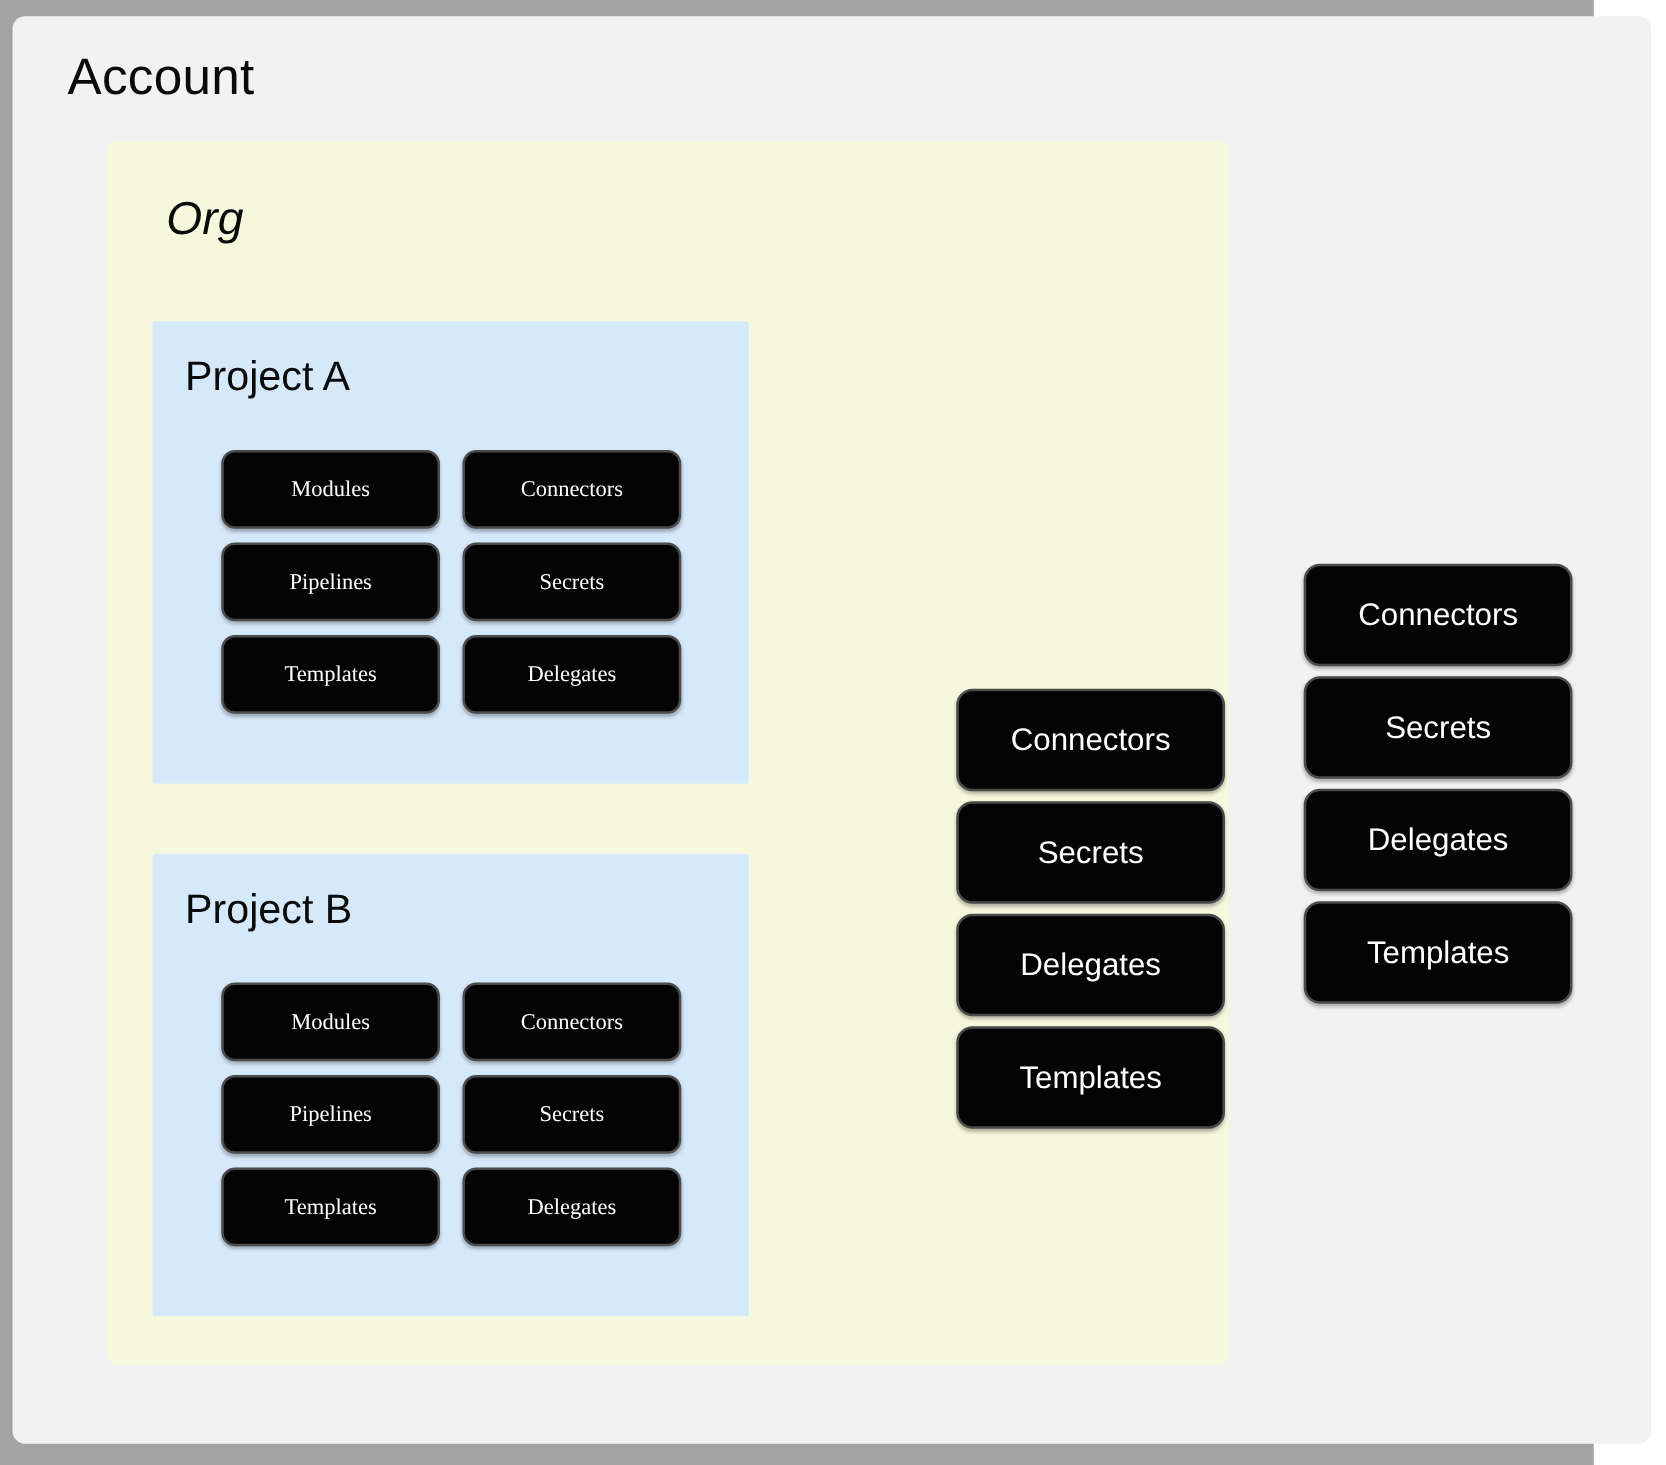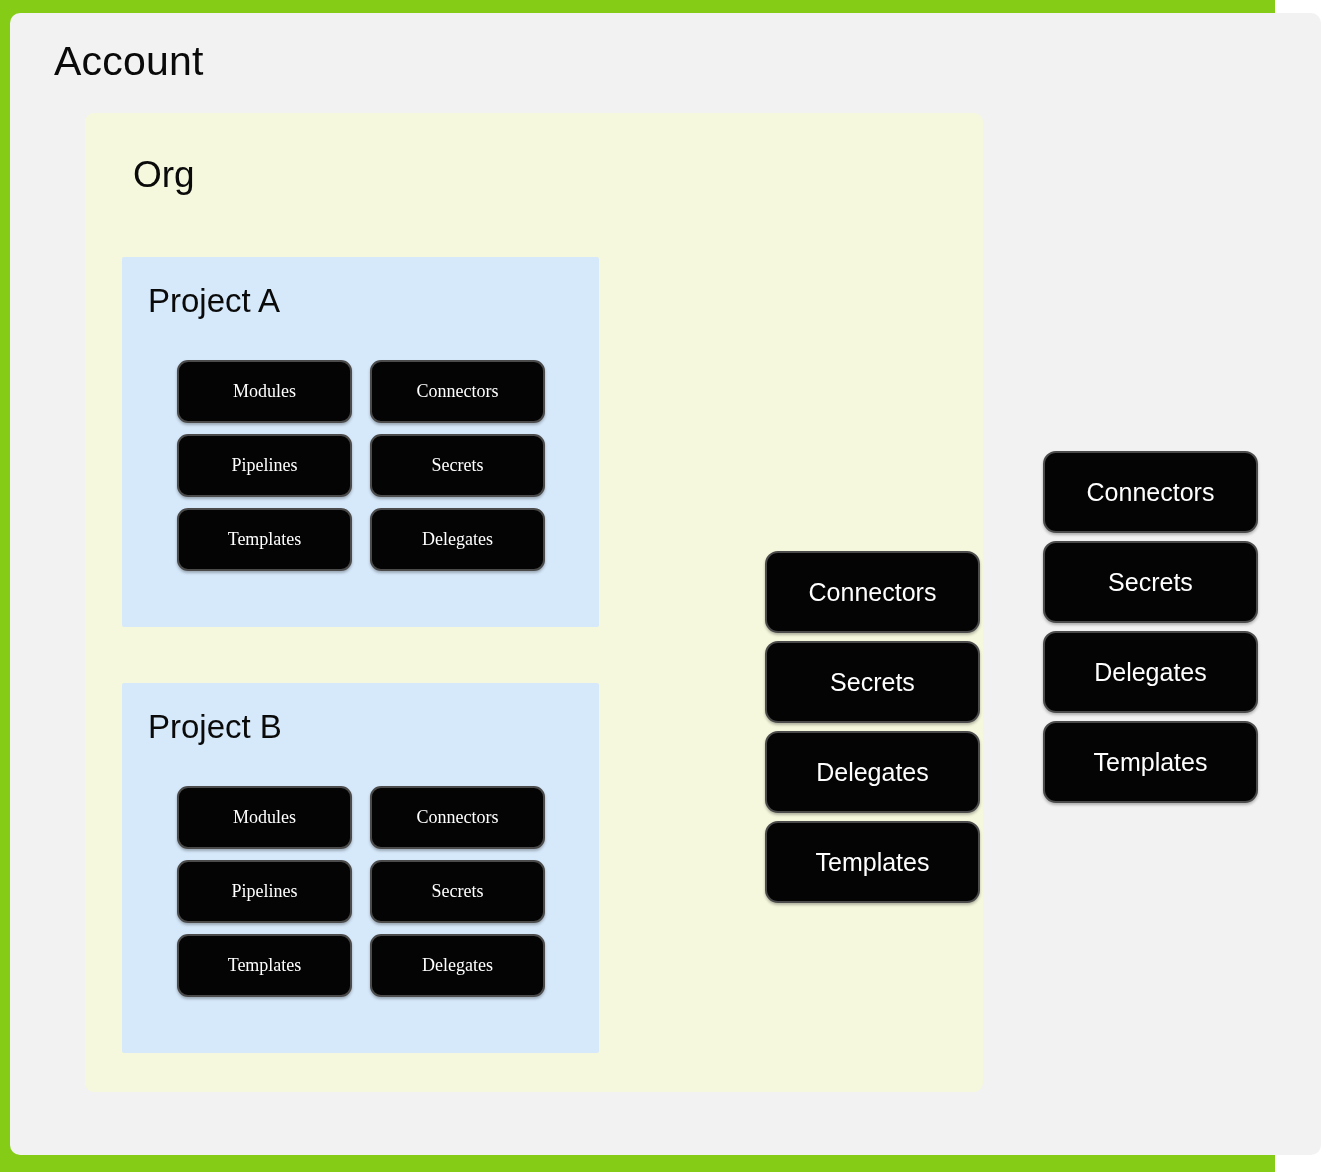--- a/index.html
+++ b/index.html
@@ -10,21 +10,21 @@
     width: 1333px;
     height: 1172px;
     overflow: hidden;
     font-family: "Liberation Sans", sans-serif;
   }
 
   #stage {
     position: relative;
     width: 1275px;
     height: 1172px;
-    background: #84cc16;
+    background: #a3a3a3;
   }
 
   
   .account-card {
     position: absolute;
     left: 10px;
     top: 13px;
     width: 1311px;
     height: 1142px;
     background: #f2f2f2;
@@ -58,20 +58,21 @@
 
   .org-title {
     position: absolute;
     left: 48px;
     top: 43px;
     font-size: 37px;
     line-height: 1;
     color: #0a0a0a;
     font-weight: 400;
     white-space: nowrap;
+    font-style: italic;
   }
 
   
   .project-card {
     position: absolute;
     left: 37px;
     width: 477px;
     background: #d6e9fb;
     border-radius: 2px;
     box-sizing: border-box;

